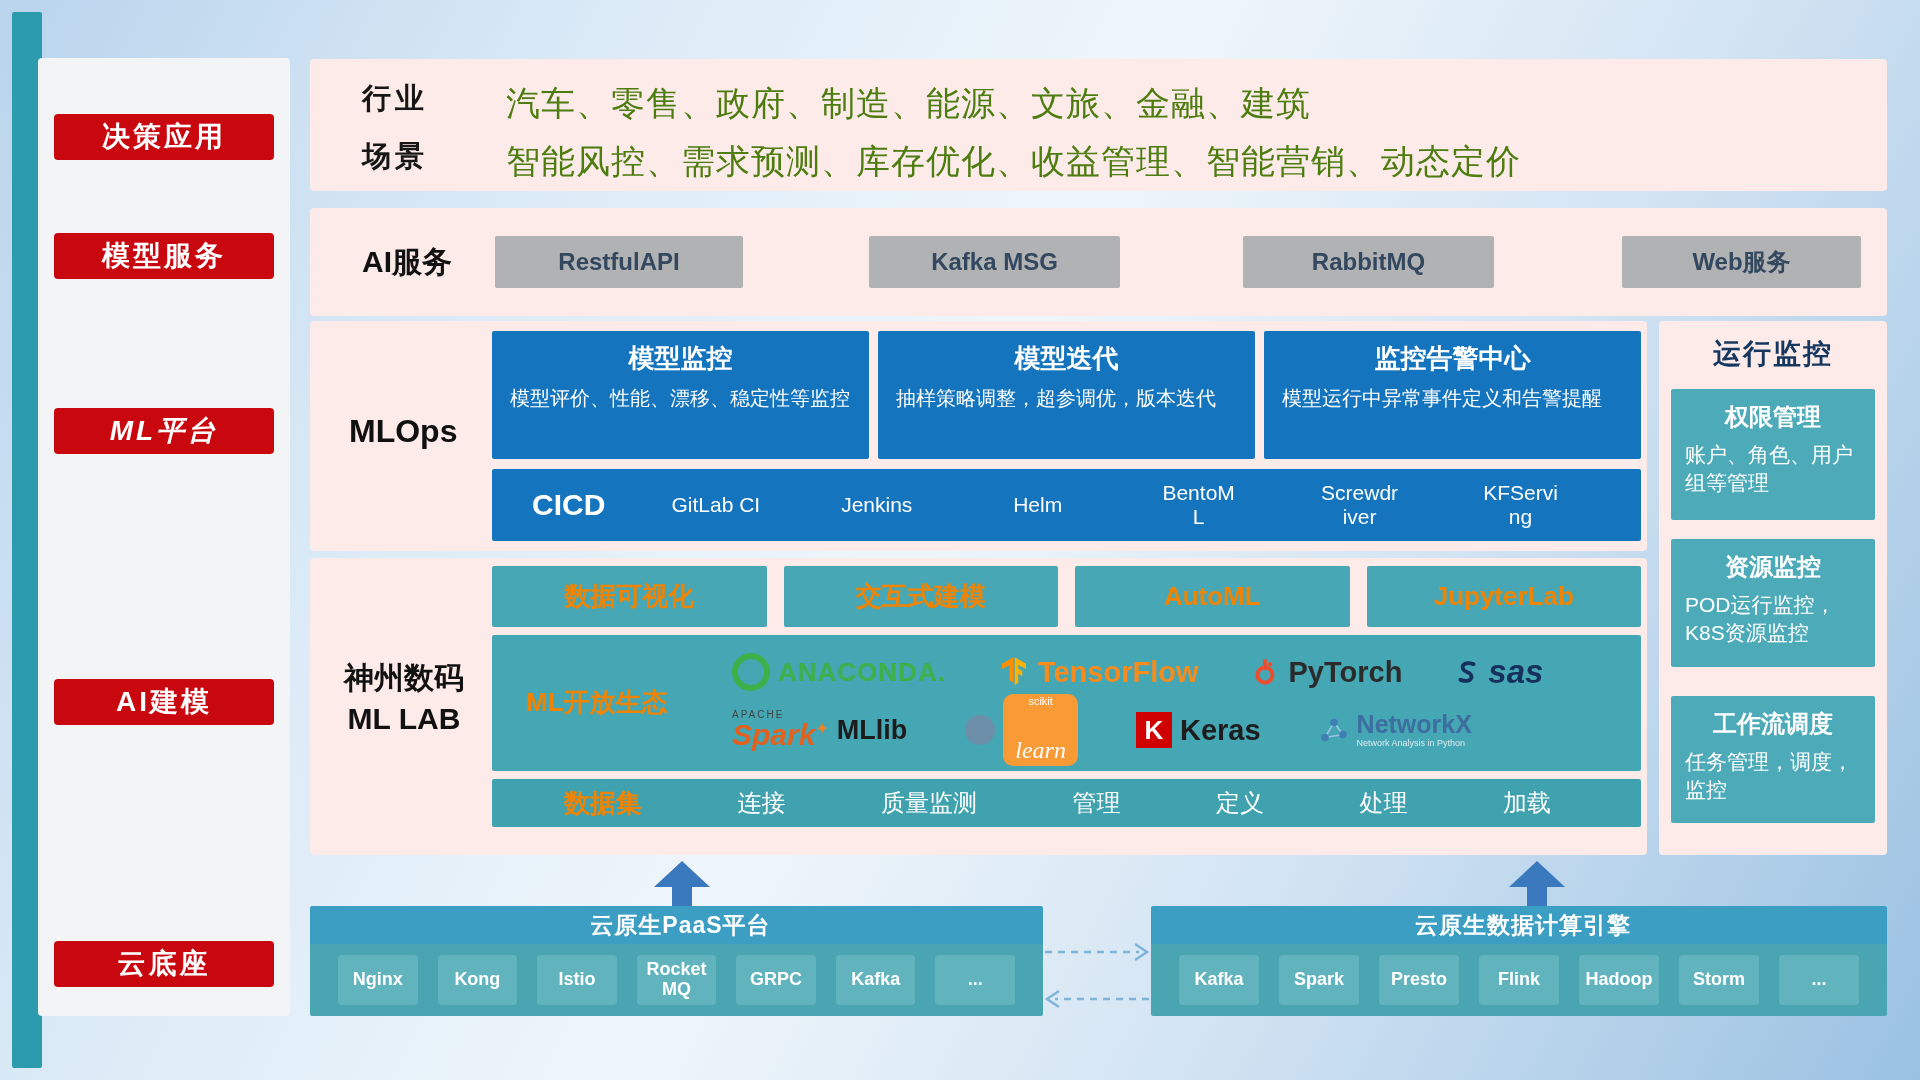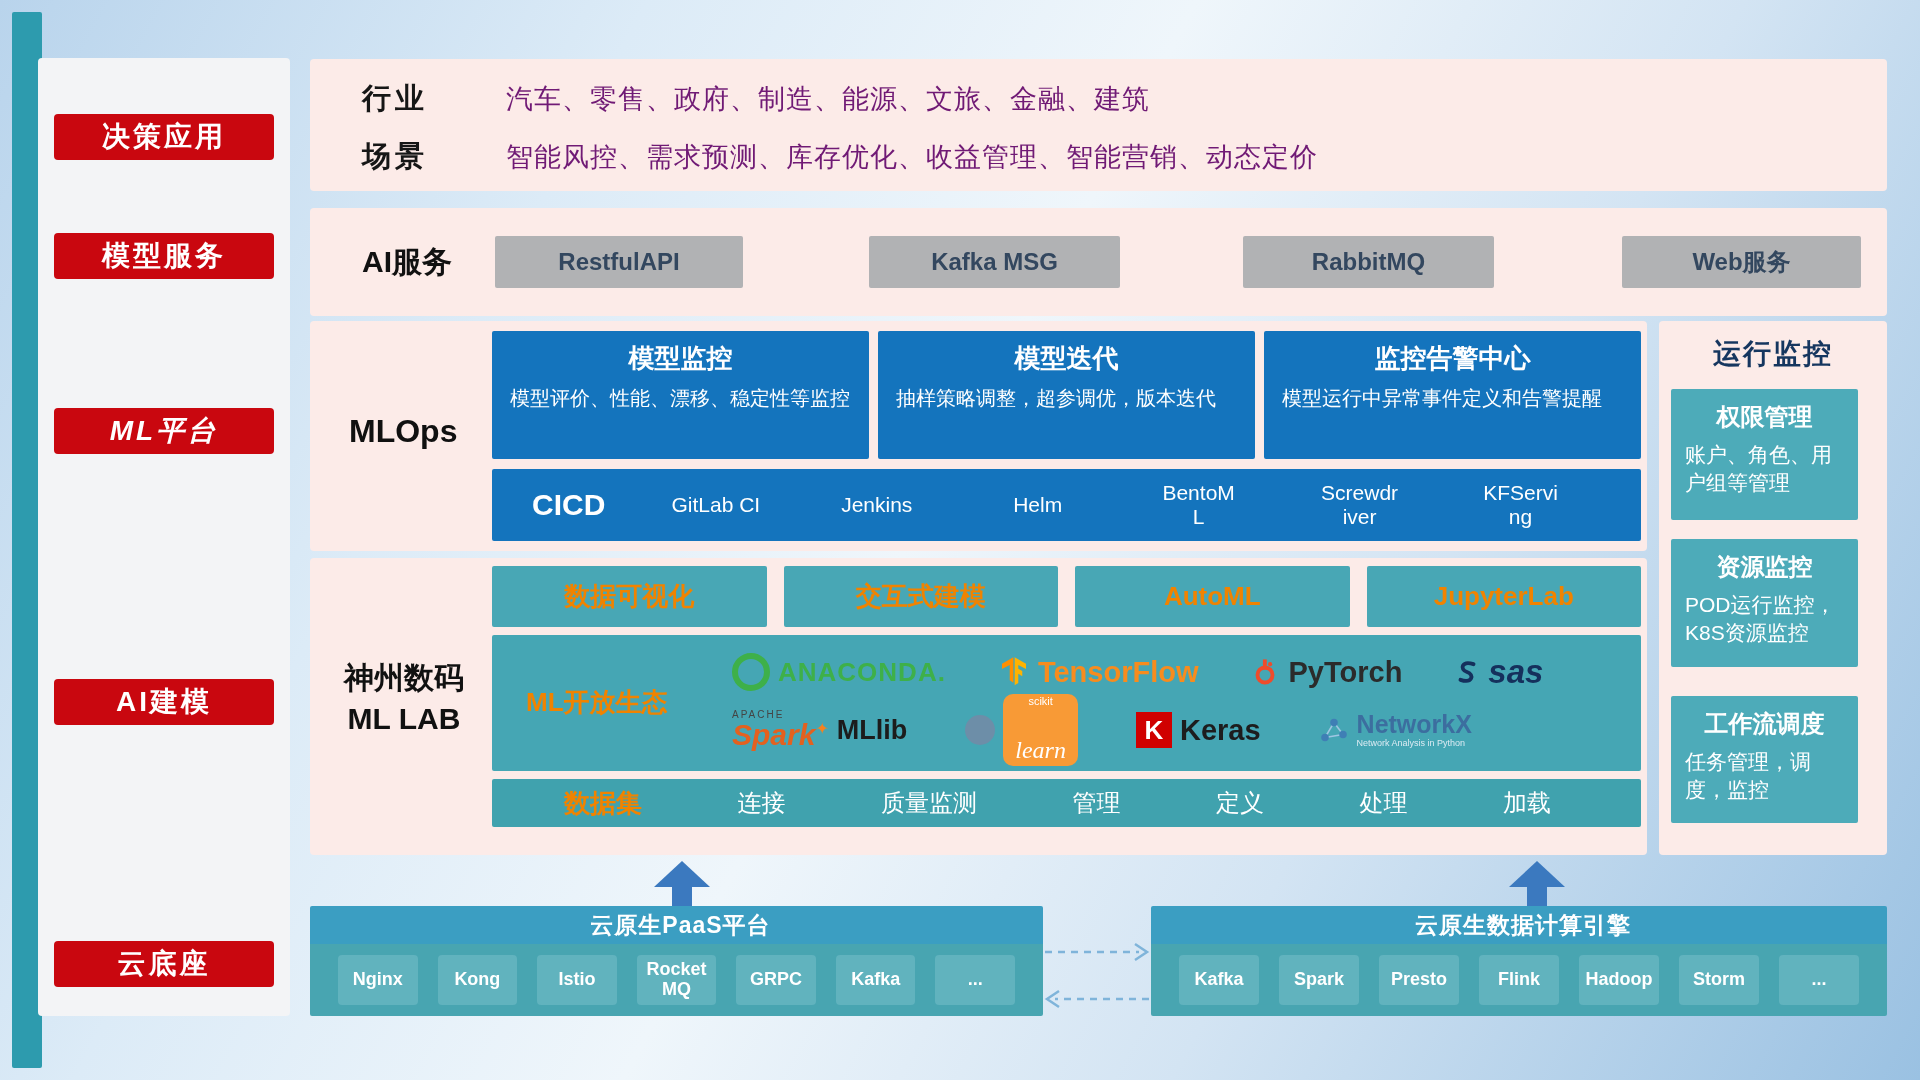--- a/index.html
+++ b/index.html
@@ -5,21 +5,21 @@
   html,body{margin:0;padding:0;}
   body{font-family:"Liberation Sans","DejaVu Sans",sans-serif;}
   .canvas{position:relative;width:1920px;height:1080px;overflow:hidden;
     background:linear-gradient(118deg,#b9d4ec 0%,#dcebf7 26%,#eff6fb 48%,#d3e4f3 70%,#9ac1e2 100%);}
   .left-strip{position:absolute;left:12px;top:12px;width:30px;height:1056px;background:#2d9bae;border-radius:2px;}
   .sidebar{position:absolute;left:38px;top:58px;width:252px;height:958px;background:#f3f4f6;border-radius:4px;}
   .red-btn{position:absolute;left:16px;width:220px;height:46px;background:#c9070f;color:#fff;
     font-size:28px;font-weight:bold;letter-spacing:3px;display:flex;align-items:center;justify-content:center;border-radius:4px;}
   .panel{position:absolute;background:#fcebe8;border-radius:4px;}
   .row-label{position:absolute;font-size:29px;font-weight:bold;color:#161616;letter-spacing:4px;}
-  .row-content{position:absolute;font-size:27px;color:#701a75;letter-spacing:1px;}
+  .row-content{position:absolute;font-size:34px;color:#4d7c0f;letter-spacing:1px;}
   .svc-label{position:absolute;font-size:30px;font-weight:bold;color:#111;}
   .gray-btn{position:absolute;height:52px;background:#b1b2b4;color:#33475f;font-size:24px;font-weight:bold;
     display:flex;align-items:center;justify-content:center;border-radius:2px;}
   .section-label{position:absolute;font-size:32px;font-weight:bold;color:#101010;}
   .mlops-cards{position:absolute;display:flex;gap:9px;}
   .blue-card{flex:1;background:#1474bd;color:#fff;padding:10px 18px 8px;border-radius:2px;box-sizing:border-box;}
   .bc-title{font-size:26px;font-weight:bold;text-align:center;margin-bottom:8px;}
   .bc-desc{font-size:20px;line-height:1.4;}
   .cicd-bar{position:absolute;background:#1474bd;color:#fff;display:flex;align-items:center;padding:0 40px;box-sizing:border-box;border-radius:2px;}
   .cicd-title{font-size:30px;font-weight:bold;margin-right:30px;}
@@ -52,21 +52,21 @@
   .skl-learn{font-size:24px;font-style:italic;font-family:"Liberation Serif",serif;}
   .keras-k{width:36px;height:36px;background:#d00000;color:#fff;font-size:26px;font-weight:bold;display:inline-flex;align-items:center;justify-content:center;}
   .keras-word{color:#1d1d1d;font-size:29px;font-weight:bold;}
   .nx-stack{display:inline-flex;flex-direction:column;line-height:1.1;}
   .nx-word{color:#3c6e9f;font-size:25px;font-weight:bold;}
   .nx-sub{font-size:9px;color:#dcebf3;}
   .dataset-bar{position:absolute;background:#40a2ae;border-radius:2px;display:flex;align-items:center;justify-content:space-between;padding:0 90px 0 72px;box-sizing:border-box;}
   .ds-label{color:#f08300;font-size:26px;font-weight:bold;}
   .ds-item{color:#fff;font-size:24px;}
   .mon-title{position:absolute;top:14px;width:100%;text-align:center;font-size:28px;font-weight:bold;color:#15365f;letter-spacing:2px;}
-  .mon-card{position:absolute;left:12px;width:187px;background:#4dabb9;color:#fff;border-radius:2px;box-sizing:border-box;padding:12px 14px;}
+  .mon-card{position:absolute;left:12px;width:204px;background:#4dabb9;color:#fff;border-radius:2px;box-sizing:border-box;padding:12px 14px;}
   .mc-title{font-size:24px;font-weight:bold;text-align:center;margin-bottom:8px;}
   .mc-desc{font-size:21px;line-height:1.35;}
   .up-arrow{position:absolute;width:56px;height:46px;}
   .up-arrow .tri{width:0;height:0;border-left:28px solid transparent;border-right:28px solid transparent;border-bottom:26px solid #3b79bf;}
   .up-arrow .stem{width:20px;height:20px;background:#3b79bf;margin:0 auto;}
   .cloud-block{position:absolute;height:110px;}
   .cloud-header{height:38px;background:#3b9ec2;color:#fff;font-size:23px;font-weight:bold;display:flex;align-items:center;justify-content:center;border-radius:2px 2px 0 0;letter-spacing:1px;padding-left:8px;}
   .cloud-strip{height:72px;background:#48a5b1;display:flex;align-items:center;gap:20px;padding:0 28px;box-sizing:border-box;border-radius:0 0 2px 2px;}
   .chip{flex:1;height:50px;background:#61b3be;color:#fff;font-size:18px;font-weight:bold;border-radius:4px;
     display:flex;align-items:center;justify-content:center;text-align:center;line-height:1.1;word-break:break-all;padding:0 3px;box-sizing:border-box;}

